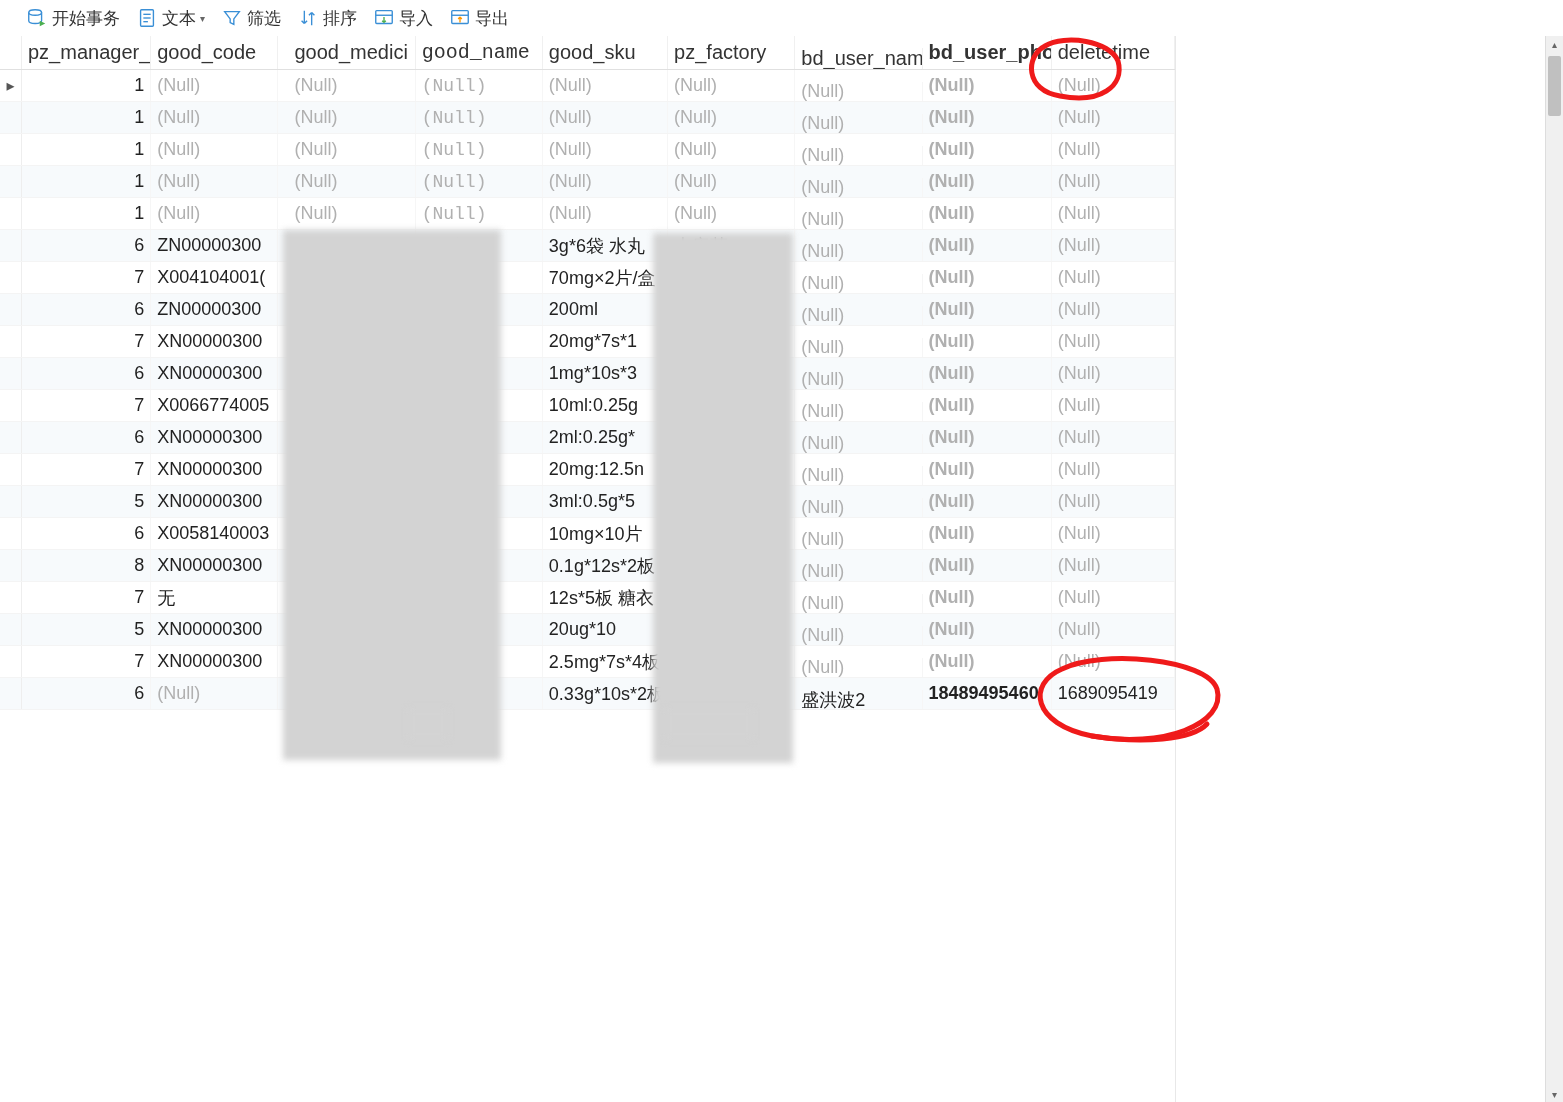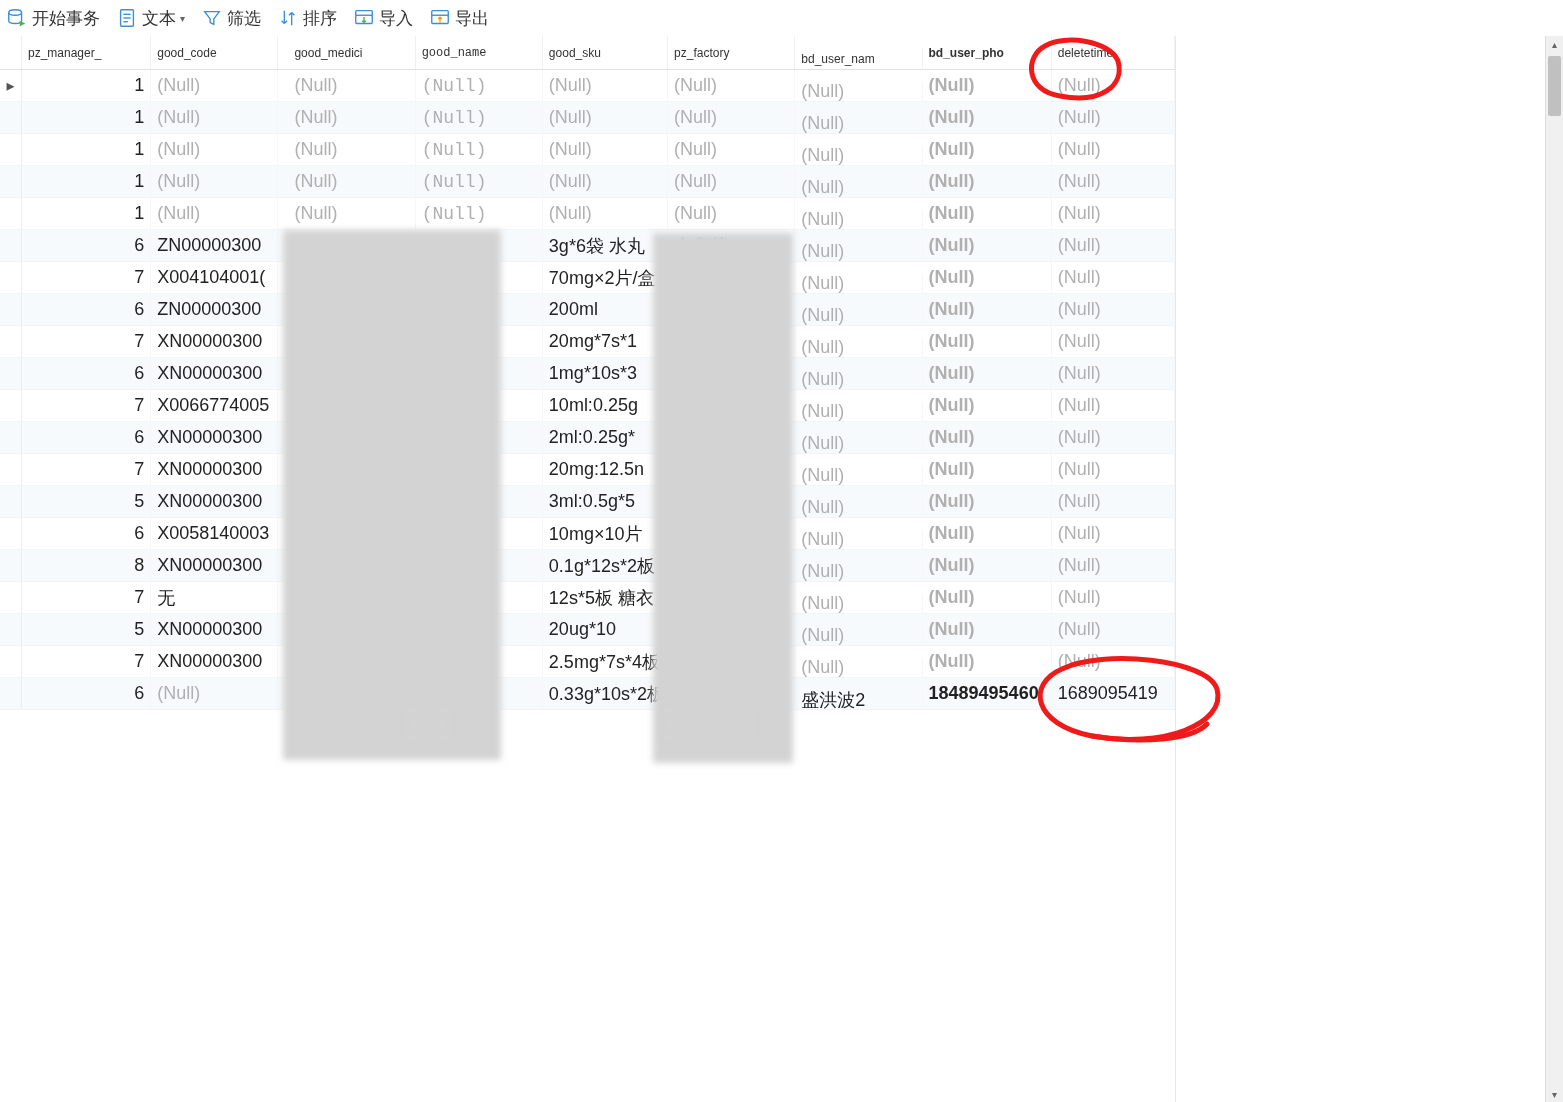--- a/index.html
+++ b/index.html
@@ -10,21 +10,21 @@
       width: 1563px;
       height: 1102px;
       overflow: hidden;
       position: relative;
     }
     .toolbar {
       height: 36px;
       display: flex;
       align-items: center;
       gap: 4px;
-      padding: 4px 0;
+      padding: 4px 20px;
       background: #fff;
     }
     .toolbar-item {
       display: flex;
       align-items: center;
       gap: 4px;
       padding: 2px 6px;
       cursor: pointer;
       color: #333;
       font-size: 17px;
@@ -50,21 +50,21 @@
     }
     .grid-header {
       display: flex;
       height: 34px;
       background: #fff;
       border-bottom: 1px solid #e0e0e0;
     }
     .row-selector-col { width: 22px; flex-shrink: 0; border-right: 1px solid #eee; }
     .col-header {
       padding: 4px 6px;
-      font-size: 12px;
+      font-size: 20px;
       color: #333;
       white-space: nowrap;
       overflow: hidden;
       border-right: 1px solid #f0f0f0;
       display: flex;
       align-items: center;
     }
     .grid-body { }
     .grid-row {
       display: flex;

